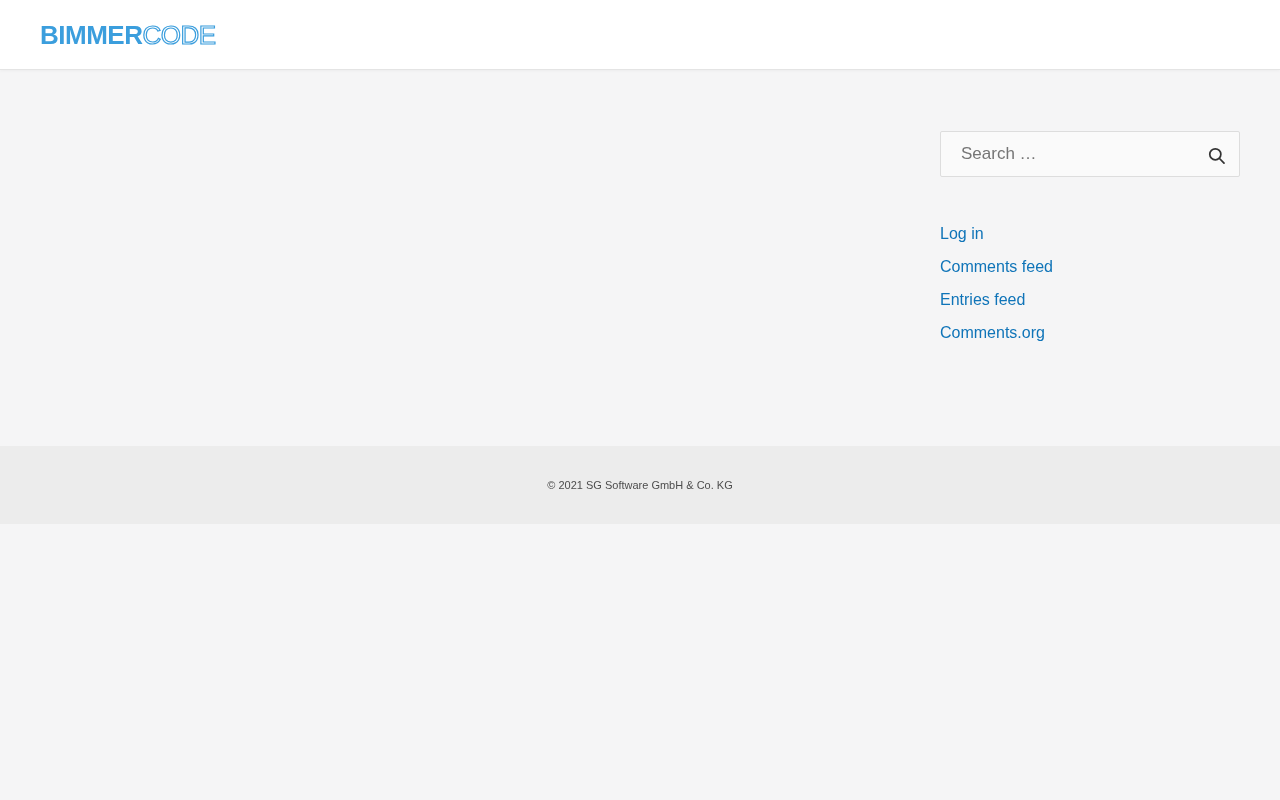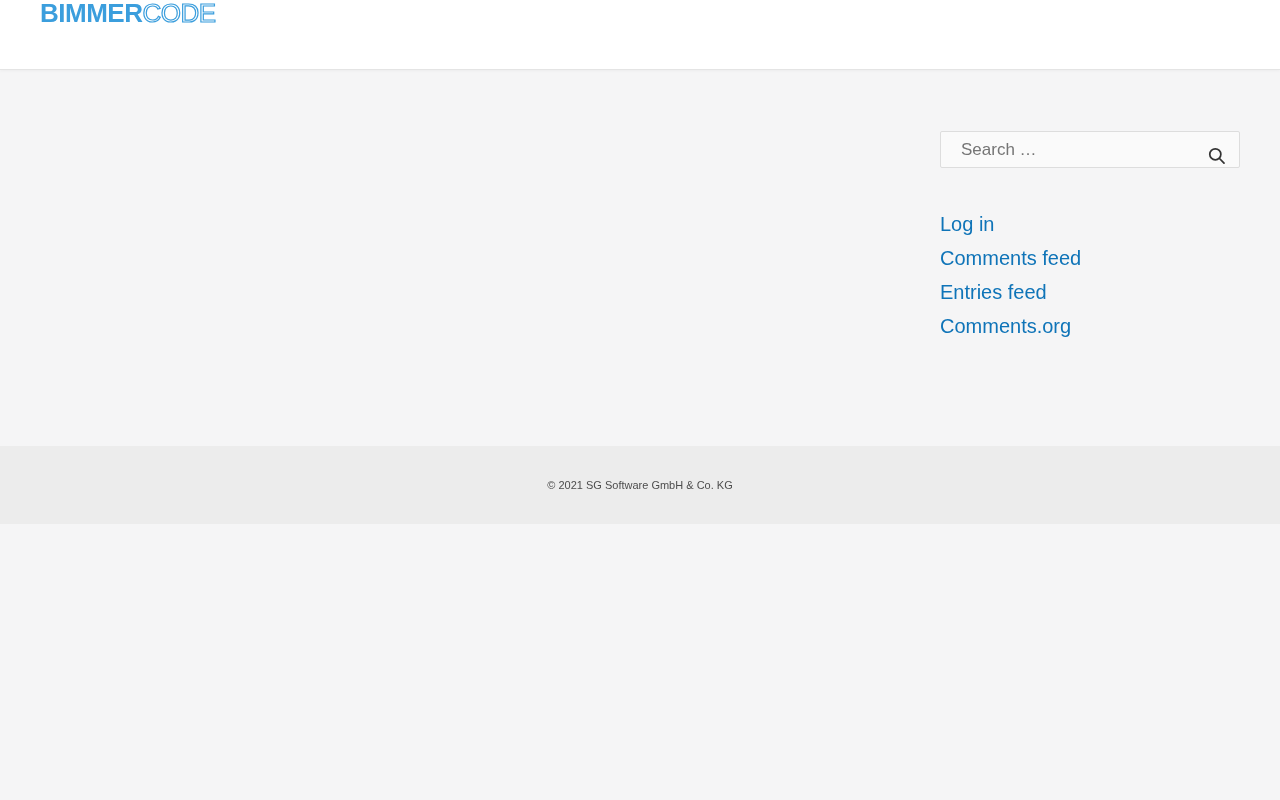--- a/index.html
+++ b/index.html
@@ -21,20 +21,21 @@
     min-height: 800px;
     font-family: "Liberation Sans", sans-serif;
     background: var(--body-bg);
   }
   .site-header {
     height: 70px;
     background: var(--header-bg);
     border-bottom: 1px solid #e4e4e4;
     box-shadow: 0 1px 3px rgba(0,0,0,0.04);
     display: flex;
+    align-items: center;
   }
   .container {
     width: 100%;
     padding: 0 40px;
   }
   .logo {
     display: inline-block;
     text-decoration: none;
     font-size: 26px;
     line-height: 1;
@@ -65,21 +66,21 @@
     width: 300px;
     flex: 0 0 300px;
   }
   .search-form {
     margin-top: 61px;
     position: relative;
     width: 100%;
   }
   .search-input {
     width: 100%;
-    height: 37px;
+    height: 46px;
     background: var(--input-bg);
     border: 1px solid var(--input-border);
     border-radius: 2px;
     padding: 0 50px 0 20px;
     font-size: 17px;
     font-family: "Liberation Sans", sans-serif;
     color: #333;
     outline: none;
   }
   .search-input::placeholder {
@@ -114,21 +115,21 @@
     list-style: none;
     margin-top: 30px;
   }
   .meta-list li {
     margin-bottom: 16px;
     line-height: 17px;
   }
   .meta-list a {
     color: var(--link-blue);
     text-decoration: none;
-    font-size: 20px;
+    font-size: 16px;
     cursor: pointer;
   }
   .site-footer {
     height: 78px;
     background: var(--footer-bg);
     display: flex;
     align-items: center;
     justify-content: center;
   }
   .copyright {

